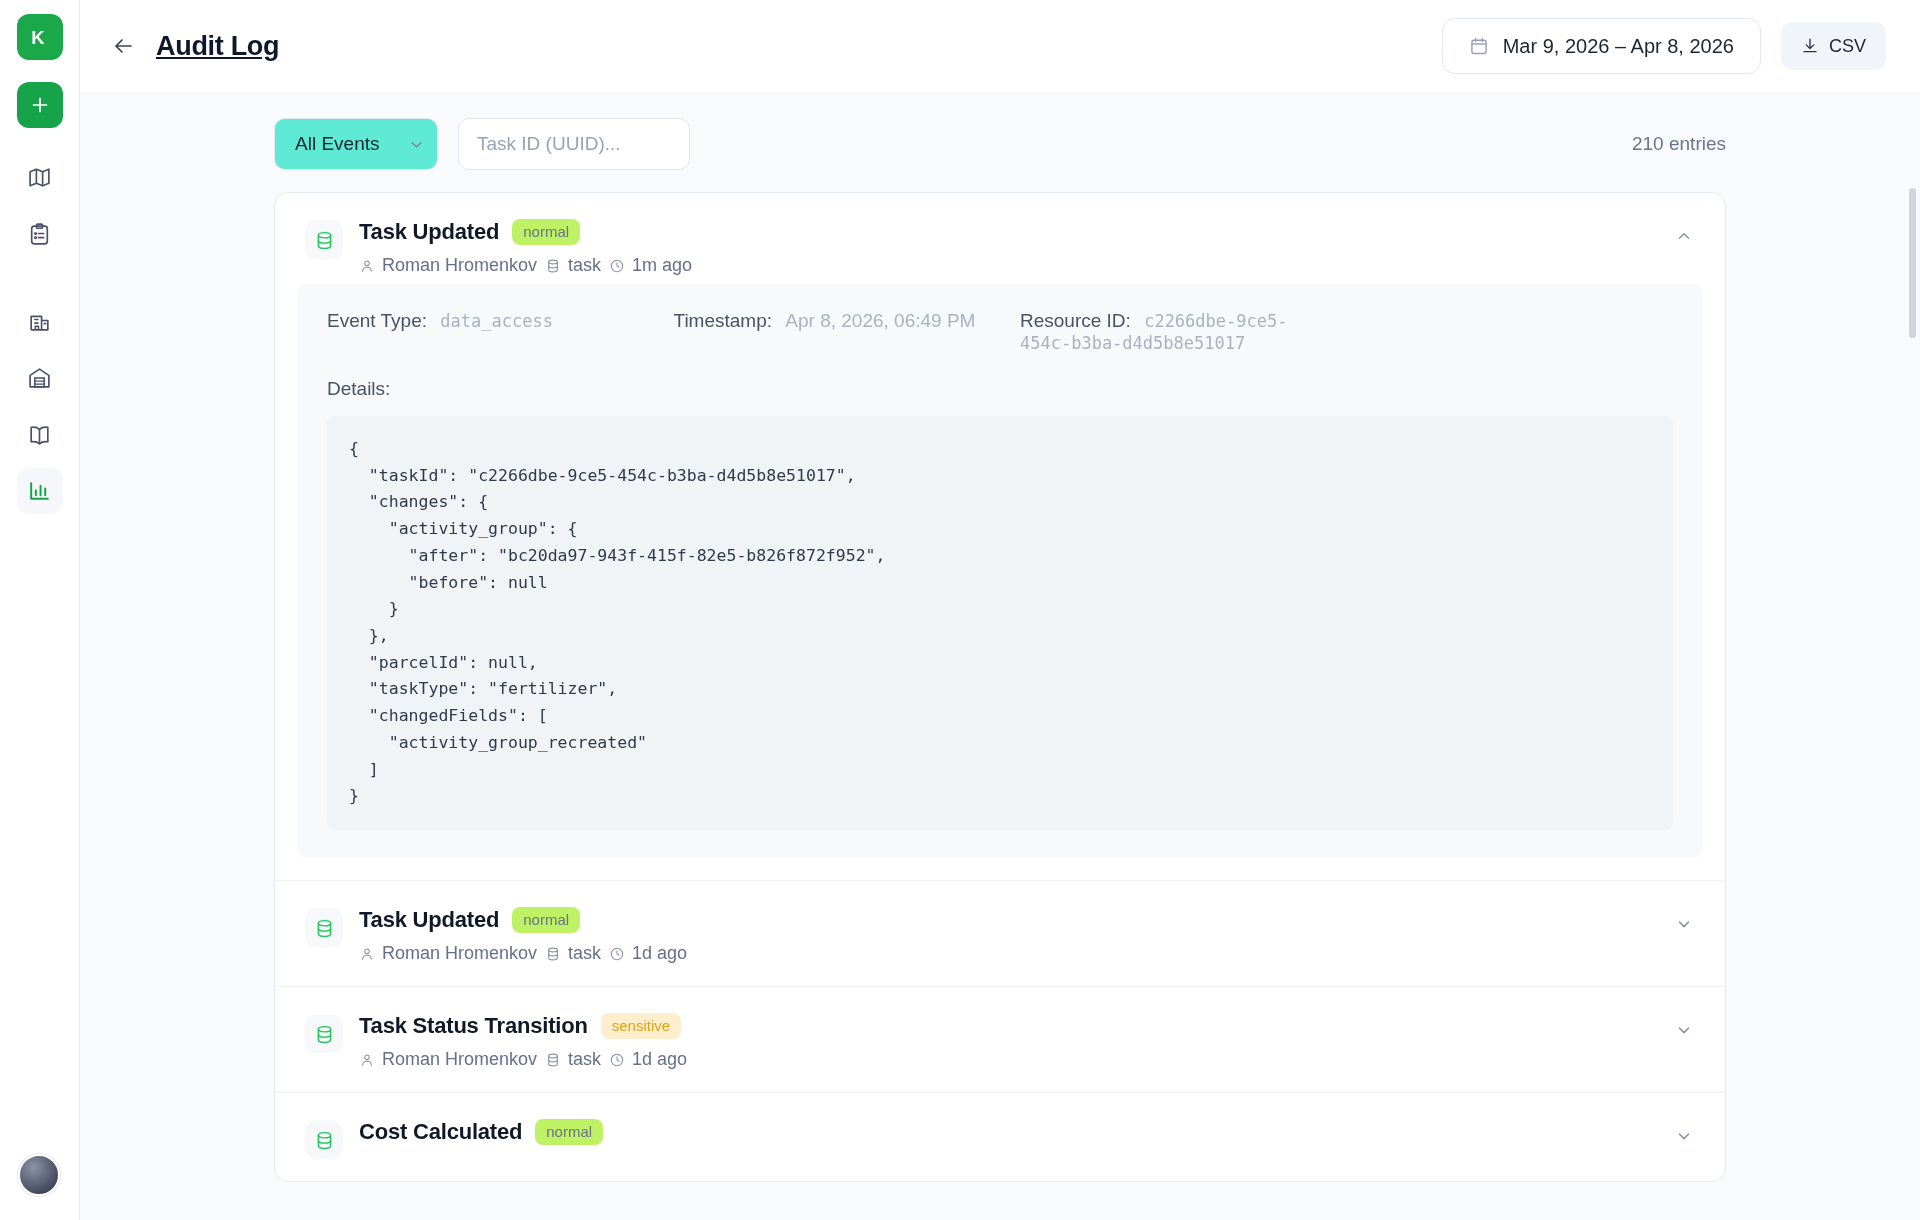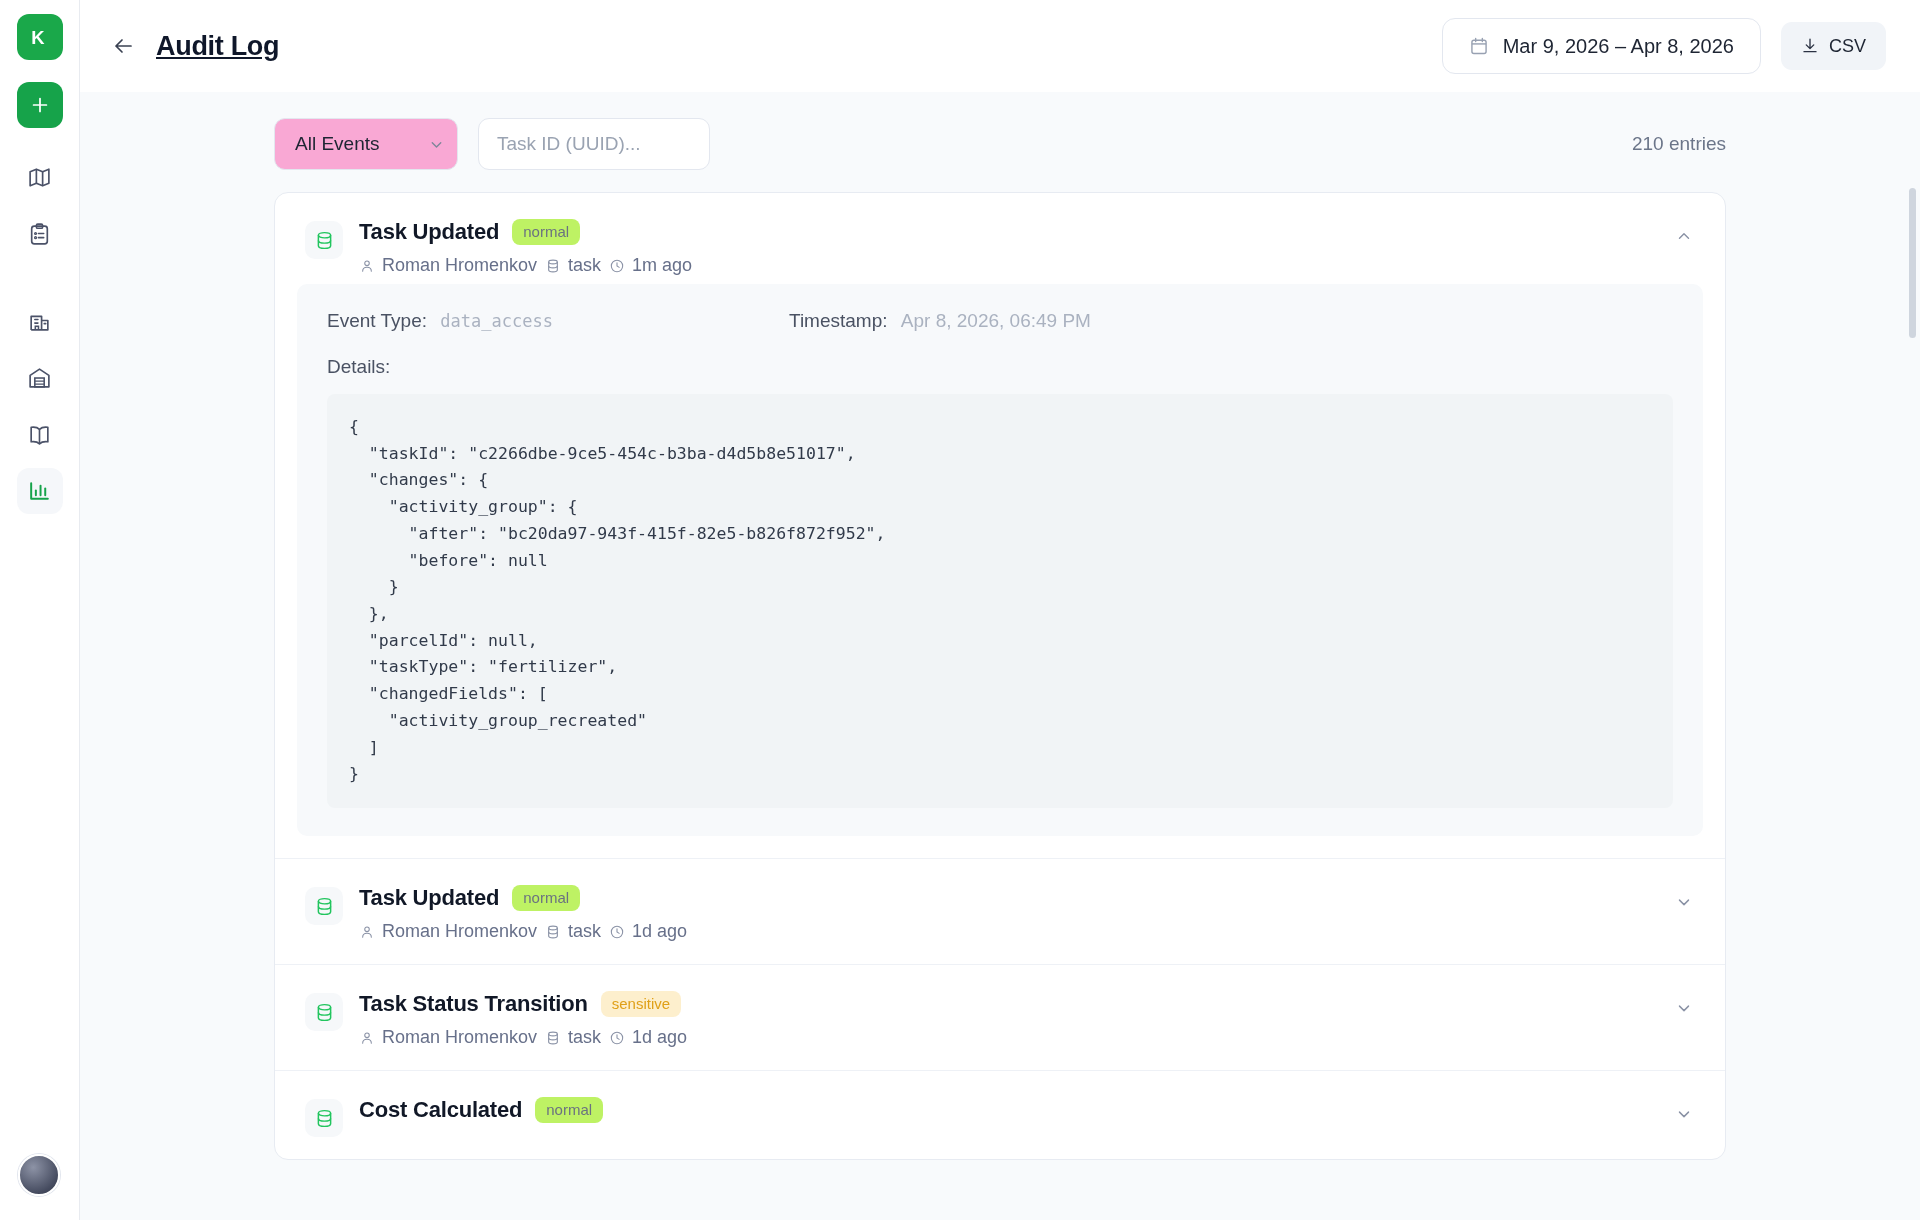--- a/index.html
+++ b/index.html
@@ -86,22 +86,22 @@
     height: 48px; display: flex; align-items: center; gap: 10px;
     background: #f1f4f8; border-radius: 11px; padding: 0 20px;
     font-size: 18px; color: #1e2533; font-weight: 500; cursor: pointer;
   }
   .csv-btn svg { width: 18px; height: 18px; }
 
   
   .content { flex: 1; overflow: hidden; padding: 0 34px; position: relative; }
   .filters { display: flex; align-items: center; padding: 26px 160px 22px 160px; }
   .select-wrap {
-    width: 184px; height: 52px;
-    border: 1px solid #e3e7ef; border-radius: 11px; background: #f9a8d4;
+    width: 164px; height: 52px;
+    border: 1px solid #e3e7ef; border-radius: 11px; background: #5eead4;
     display: flex; align-items: center; justify-content: space-between;
     padding: 0 12px 0 20px; cursor: pointer;
     font-size: 19px; color: #1e2533;
   }
   .select-wrap svg { width: 17px; height: 17px; }
   .search-input {
     margin-left: 20px;
     width: 232px; height: 52px;
     border: 1px solid #e3e7ef; border-radius: 11px; background: #fff;
     padding: 3px 18px; font-size: 19px; color: #1e2533;
@@ -159,21 +159,21 @@
   .chevron svg { width: 18px; height: 18px; }
 
   
   .detail {
     margin: 0 22px 22px 22px;
     background: #f7f9fb;
     border-radius: 10px;
     padding: 26px 30px 28px 30px;
   }
   .detail-grid {
-    display: grid; grid-template-columns: 1fr 1fr 1fr;
+    display: grid; grid-template-columns: 1fr 1fr 1fr 1fr;
     row-gap: 24px; column-gap: 40px;
   }
   .field { font-size: 19px; color: #4b5263; }
   .field .lbl { color: #4a5263; }
   .field .val { color: #aab2c0; margin-left: 8px; font-family: "DejaVu Sans Mono", monospace; font-size: 17px; }
   .field .val.plain { font-family: "Liberation Sans", sans-serif; font-size: 19px; }
   .details-label { margin-top: 24px; font-size: 19px; color: #4a5263; }
   .json-box {
     margin-top: 16px;
     background: #f1f4f6;
@@ -358,20 +358,24 @@
           <div class="detail">
             <div class="detail-grid">
               <div class="field">
                 <span class="lbl">Event Type:</span>
                 <span class="val">data_access</span>
               </div>
               <div class="field">
                 <span class="lbl">Timestamp:</span>
                 <span class="val plain">Apr 8, 2026, 06:49 PM</span>
               </div>
+              <div class="field">
+                <span class="lbl">Resource ID:</span>
+                <span class="val">c2266dbe-9ce5-454c-b3ba-d4d5b8e51017</span>
+              </div>
               <div></div>
             </div>
             <div class="details-label">Details:</div>
             <div class="json-box">{
   "taskId": "c2266dbe-9ce5-454c-b3ba-d4d5b8e51017",
   "changes": {
     "activity_group": {
       "after": "bc20da97-943f-415f-82e5-b826f872f952",
       "before": null
     }

